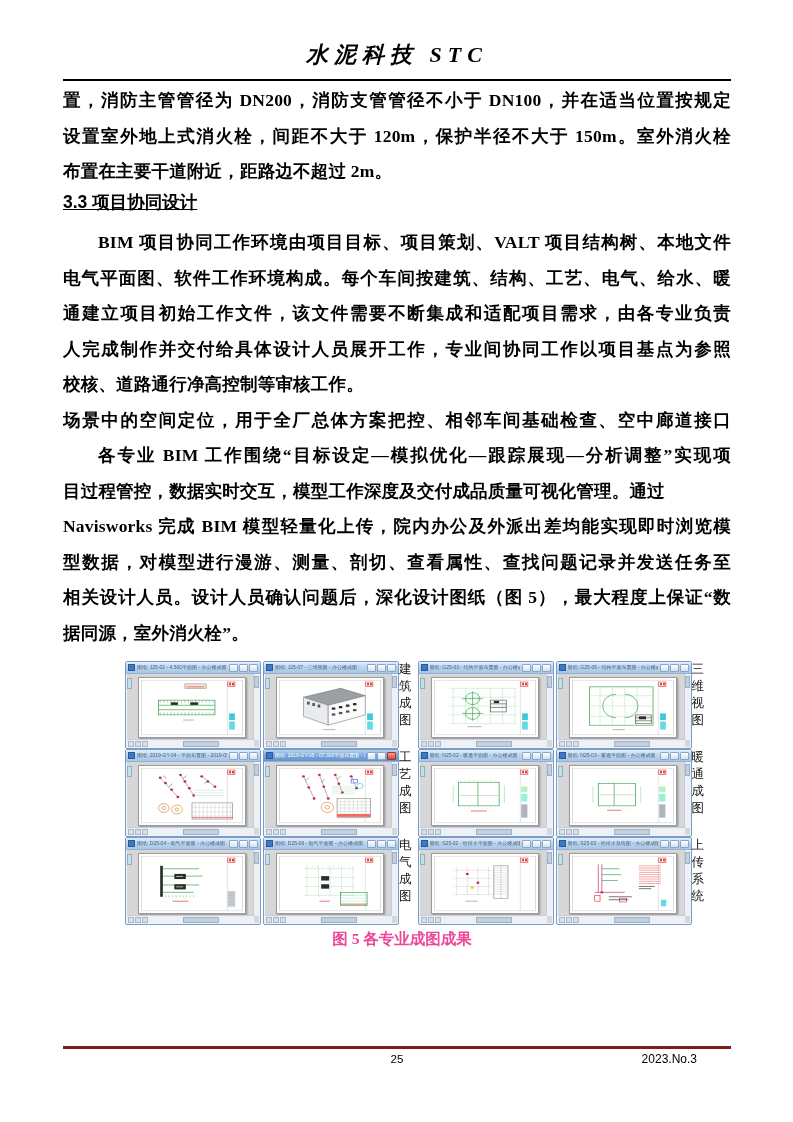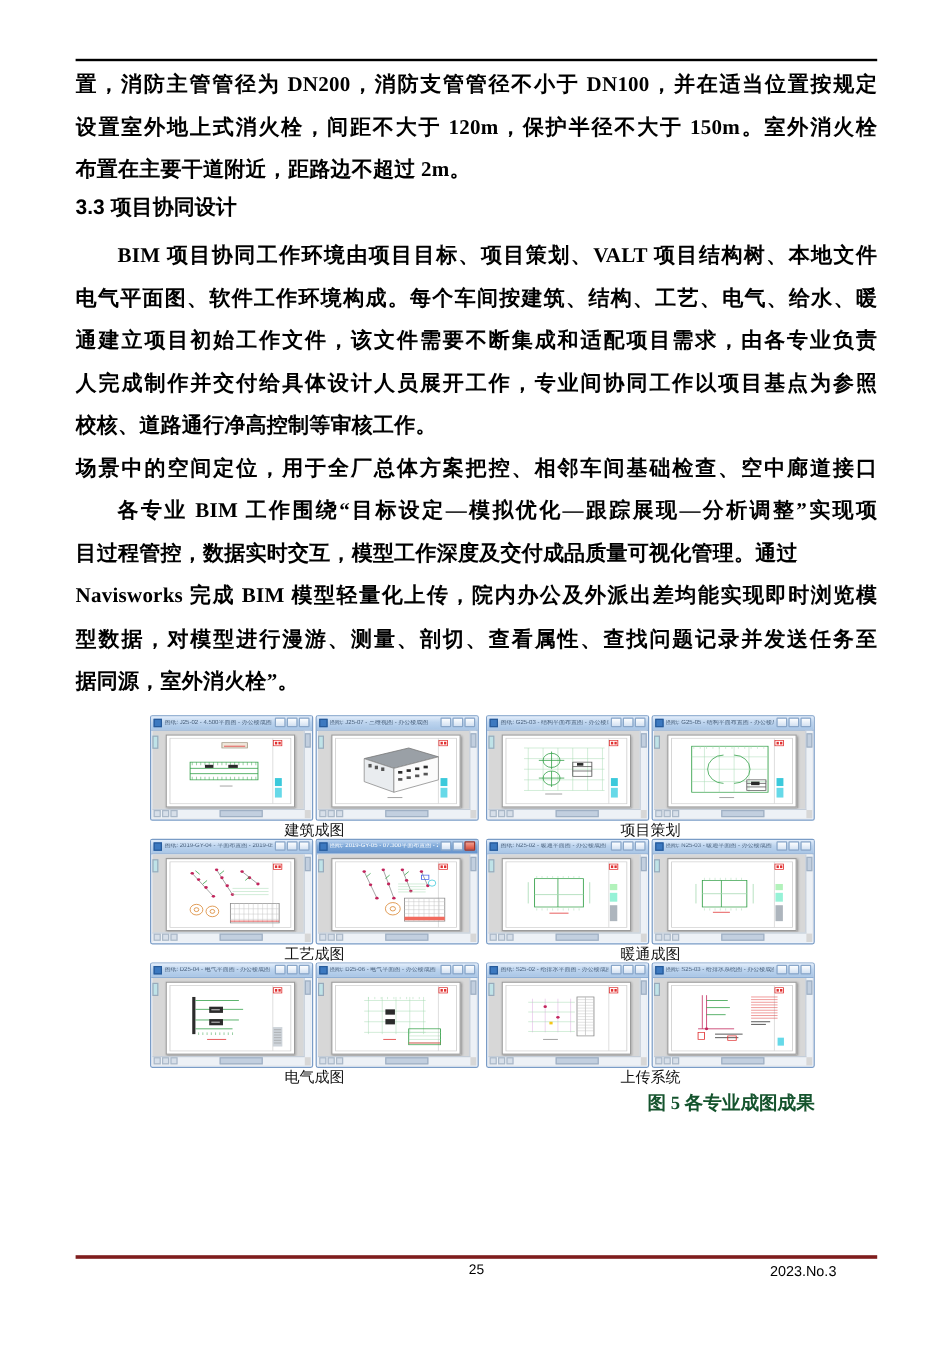--- a/index.html
+++ b/index.html
@@ -7,31 +7,31 @@
         font-family:"Liberation Serif","DejaVu Serif",serif;color:#000;}
   .content{padding:40px 62px 0 63px;}
   .journal-title{text-align:center;font:italic 700 22px "Liberation Serif","DejaVu Serif",serif;
         letter-spacing:6px;color:#000;}
   .header-rule{border-top:2px solid #000;margin-top:9px;}
   .bodytext{margin-top:2px;}
   .t-line{height:35.5px;line-height:35.5px;font-size:17.5px;letter-spacing:.2px;
         text-align:justify;text-align-last:justify;overflow:hidden;white-space:nowrap;font-weight:bold;}
   .t-line.flush{text-align-last:left;}
   .t-line.ind{padding-left:35px;}
-  .h-row{height:35.5px;line-height:36px;font:700 17.5px "Liberation Sans","DejaVu Sans",sans-serif;}
+  .h-row{height:35.5px;line-height:36px;font:700 17.5px "Liberation Sans","DejaVu Sans",sans-serif;text-decoration:underline;}
 
   
   .fig{margin:10px 0 0 62px;width:554px;}
   .frow{display:flex;gap:6px;}
-  .fgroup{display:flex;flex-direction:column;}
+  .fgroup{display:flex;flex-direction:row;}
   .fpair{display:flex;gap:2px;}
   .flabel{height:15px;line-height:14px;text-align:center;
         font:12.5px "Liberation Serif","DejaVu Serif",serif;color:#111;}
-  .fig-caption{margin-top:4px;text-align:right;
-        font:700 15.5px "Liberation Serif","DejaVu Serif",serif;color:#14532d;}
+  .fig-caption{margin-top:4px;text-align:center;
+        font:700 15.5px "Liberation Serif","DejaVu Serif",serif;color:#ec4899;}
 
   
   .cadwin{width:136px;height:88px;border:1px solid #7a9cc6;background:#eef3fa;
         display:flex;flex-direction:column;box-sizing:border-box;border-radius:2px;flex:none;}
   .tbar{height:11px;flex:none;display:flex;align-items:center;gap:2px;padding:0 2px;
         background:linear-gradient(#e3eefb,#bdd4ee 45%,#a9c6e6);border-bottom:1px solid #8fafd4;}
   .tbar.active{background:linear-gradient(#bcd4f0,#7fa9d9 45%,#6593cc);}
   .ticon{width:5px;height:5px;flex:none;background:#3c79c0;border:1px solid #265a9a;}
   .ttext{flex:1;font:5px/1 "Liberation Sans","DejaVu Sans",sans-serif;color:#4a617c;
         white-space:nowrap;overflow:hidden;}
@@ -56,36 +56,38 @@
   .footer{position:absolute;left:63px;top:1046px;width:668px;border-top:3px solid #7f1d1d;height:26px;}
   .pnum{position:absolute;left:0;right:0;top:4px;text-align:center;
         font:11.5px "Liberation Sans","DejaVu Sans",sans-serif;}
   .issue{position:absolute;right:34px;top:3px;font:12px "Liberation Sans","DejaVu Sans",sans-serif;}
 </style>
 </head>
 <body>
 
 <div class="page">
   <div class="content">
+    <div class="journal-title">水泥科技 STC</div>
     <div class="header-rule"></div>
     <div class="bodytext" id="bodyText">
         <div class="t-line">置，消防主管管径为 DN200，消防支管管径不小于 DN100，并在适当位置按规定</div>
         <div class="t-line">设置室外地上式消火栓，间距不大于 120m，保护半径不大于 150m。室外消火栓</div>
         <div class="t-line flush">布置在主要干道附近，距路边不超过 2m。</div>
         <div class="h-row">3.3 项目协同设计</div>
         <div class="t-line ind">BIM 项目协同工作环境由项目目标、项目策划、VALT 项目结构树、本地文件</div>
         <div class="t-line">电气平面图、软件工作环境构成。每个车间按建筑、结构、工艺、电气、给水、暖</div>
         <div class="t-line">通建立项目初始工作文件，该文件需要不断集成和适配项目需求，由各专业负责</div>
         <div class="t-line">人完成制作并交付给具体设计人员展开工作，专业间协同工作以项目基点为参照</div>
         <div class="t-line flush">校核、道路通行净高控制等审核工作。</div>
         <div class="t-line">场景中的空间定位，用于全厂总体方案把控、相邻车间基础检查、空中廊道接口</div>
         <div class="t-line ind">各专业 BIM 工作围绕“目标设定—模拟优化—跟踪展现—分析调整”实现项</div>
         <div class="t-line flush">目过程管控，数据实时交互，模型工作深度及交付成品质量可视化管理。通过</div>
         <div class="t-line">Navisworks 完成 BIM 模型轻量化上传，院内办公及外派出差均能实现即时浏览模</div>
         <div class="t-line">型数据，对模型进行漫游、测量、剖切、查看属性、查找问题记录并发送任务至</div>
+        <div class="t-line">相关设计人员。设计人员确认问题后，深化设计图纸（图 5），最大程度上保证“数</div>
         <div class="t-line flush">据同源，室外消火栓”。</div>
       </div>
     <div class="fig">
       <div id="figRows">
           <div class="frow">
             <div class="fgroup">
               <div class="fpair">
                 <div class="cadwin">
                   <div class="tbar">
                     <span class="ticon"></span>
@@ -326,21 +328,21 @@
                     </div>
                     <div class="hs">
                       <span class="hbtn"></span>
                       <span class="hbtn"></span>
                       <span class="hbtn"></span>
                       <div class="hthumb"></div>
                     </div>
                   </div>
                 </div>
               </div>
-              <div class="flabel">项目策划</div>
+              <div class="flabel">三维视图</div>
             </div>
           </div>
           <div class="frow">
             <div class="fgroup">
               <div class="fpair">
                 <div class="cadwin">
                   <div class="tbar">
                     <span class="ticon"></span>
                     <span class="ttext">图纸: 2019-GY-04 - 平面布置图 - 2019-05-F</span>
                     <span class="btns">

